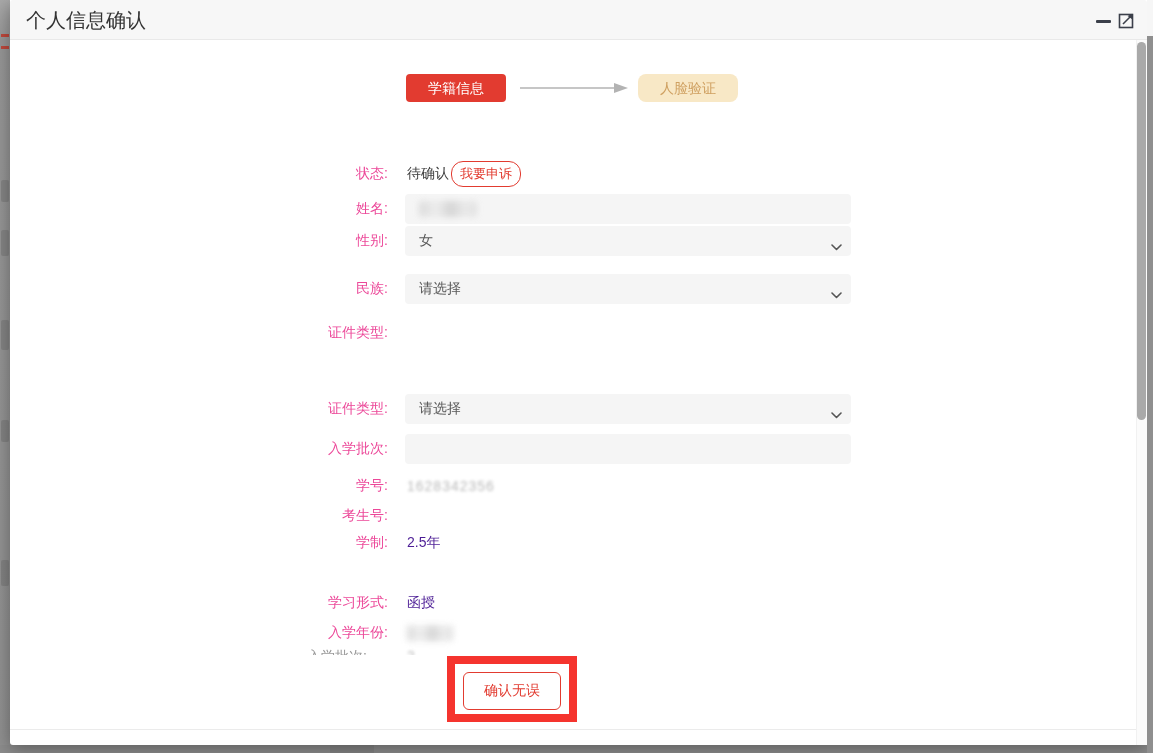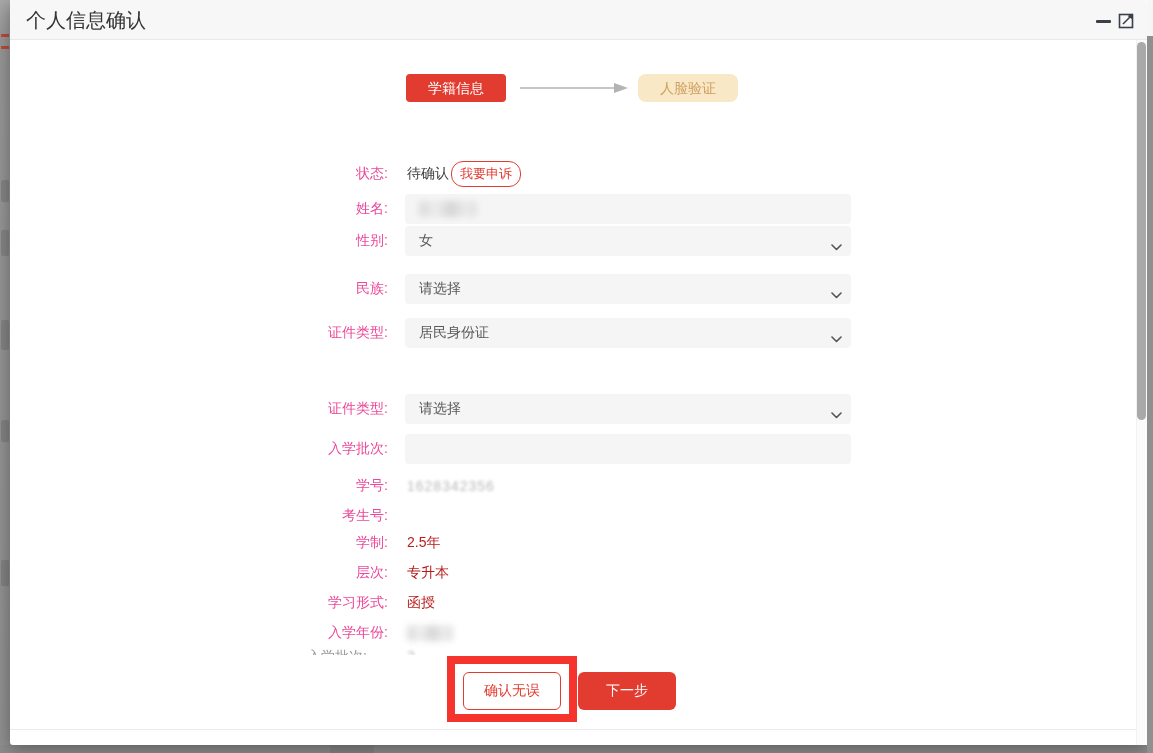--- a/index.html
+++ b/index.html
@@ -42,21 +42,21 @@
   
   .row { position:absolute; left:0; width:100%; height:30px; }
   .lbl { position:absolute; right:759px; top:50%; transform:translateY(-50%);
     color:#ec4899; font-size:14px; white-space:nowrap; }
   .field { position:absolute; left:395px; top:0; width:446px; height:30px;
     background:#f5f5f5; border-radius:4px; display:flex; align-items:center;
     padding:0 28px 0 14px; font-size:14px; color:#595959; }
   .field.sel { cursor:pointer; }
   .chev { position:absolute; right:9px; top:12px; }
   .txtval { position:absolute; left:397px; top:50%; transform:translateY(-50%);
-    font-size:14px; color:#b91c1c; white-space:nowrap; }
+    font-size:14px; color:#4c1d95; white-space:nowrap; }
   .blurblob { height:16px; border-radius:3px; filter:blur(3px); opacity:.85;
     background:linear-gradient(90deg,#d6d6d6,#ececec 30%,#cfcfcf 55%,#e9e9e9 80%,#dcdcdc); }
   .blurtext { filter:blur(1.6px); color:#b9b9b9; letter-spacing:1px; }
 
   .status-val { position:absolute; left:397px; top:50%; transform:translateY(-50%);
     font-size:14px; color:#404040; }
   .appeal-btn { position:absolute; left:441px; top:3px; width:70px; height:26px;
     background:#fff; border:1px solid #e23b30; border-radius:12px; color:#e23b30;
     font-size:13px; text-align:center; line-height:24px; cursor:pointer; }
 
@@ -154,28 +154,20 @@
       <span class="chev">
         <svg width="11" height="7" viewBox="0 0 11 7">
             <polyline points="1,1 5.5,5.5 10,1" fill="none" stroke="#555" stroke-width="1.6" stroke-linecap="round" stroke-linejoin="round"></polyline>
           </svg>
       </span>
     </div>
   </div>
 
   <div class="row" style="top:318px">
     <span class="lbl">证件类型:</span>
-    <div class="field sel">
-      <span>居民身份证</span>
-      <span class="chev">
-        <svg width="11" height="7" viewBox="0 0 11 7">
-            <polyline points="1,1 5.5,5.5 10,1" fill="none" stroke="#555" stroke-width="1.6" stroke-linecap="round" stroke-linejoin="round"></polyline>
-          </svg>
-      </span>
-    </div>
   </div>
 
 
   <div class="row" style="top:394px">
     <span class="lbl">证件类型:</span>
     <div class="field sel">
       <span>请选择</span>
       <span class="chev">
         <svg width="11" height="7" viewBox="0 0 11 7">
             <polyline points="1,1 5.5,5.5 10,1" fill="none" stroke="#555" stroke-width="1.6" stroke-linecap="round" stroke-linejoin="round"></polyline>
@@ -199,44 +191,39 @@
   <div class="row" style="top:472px;height:28px">
     <span class="lbl">学号:</span>
     <span class="txtval blurtext">1628342356</span>
   </div>
 
   <div class="row" style="top:529px;height:28px">
     <span class="lbl">学制:</span>
     <span class="txtval">2.5年</span>
   </div>
 
-  <div class="row" style="top:559px;height:28px">
-    <span class="lbl">层次:</span>
-    <span class="txtval">专升本</span>
-  </div>
 
   <div class="row" style="top:619px;height:28px">
     <span class="lbl">入学年份:</span>
     <span class="txtval">
       <span class="blurblob" style="display:inline-block;width:46px;vertical-align:middle"></span>
     </span>
   </div>
 
   <div class="row" style="top:589px;height:28px">
     <span class="lbl">学习形式:</span>
     <span class="txtval">函授</span>
   </div>
 
   <div class="clip-row">
     <span class="lbl2">入学批次:</span>
     <span class="val2">2</span>
   </div>
 
   <button class="confirm-btn">确认无误</button>
   <div class="annotate-box"></div>
-  <button class="next-btn">下一步</button>
   <div class="footer-line"></div>
 
   <div class="scroll-track">
     <div class="scroll-thumb"></div>
   </div>
 
 </div>
 
 </body></html>

